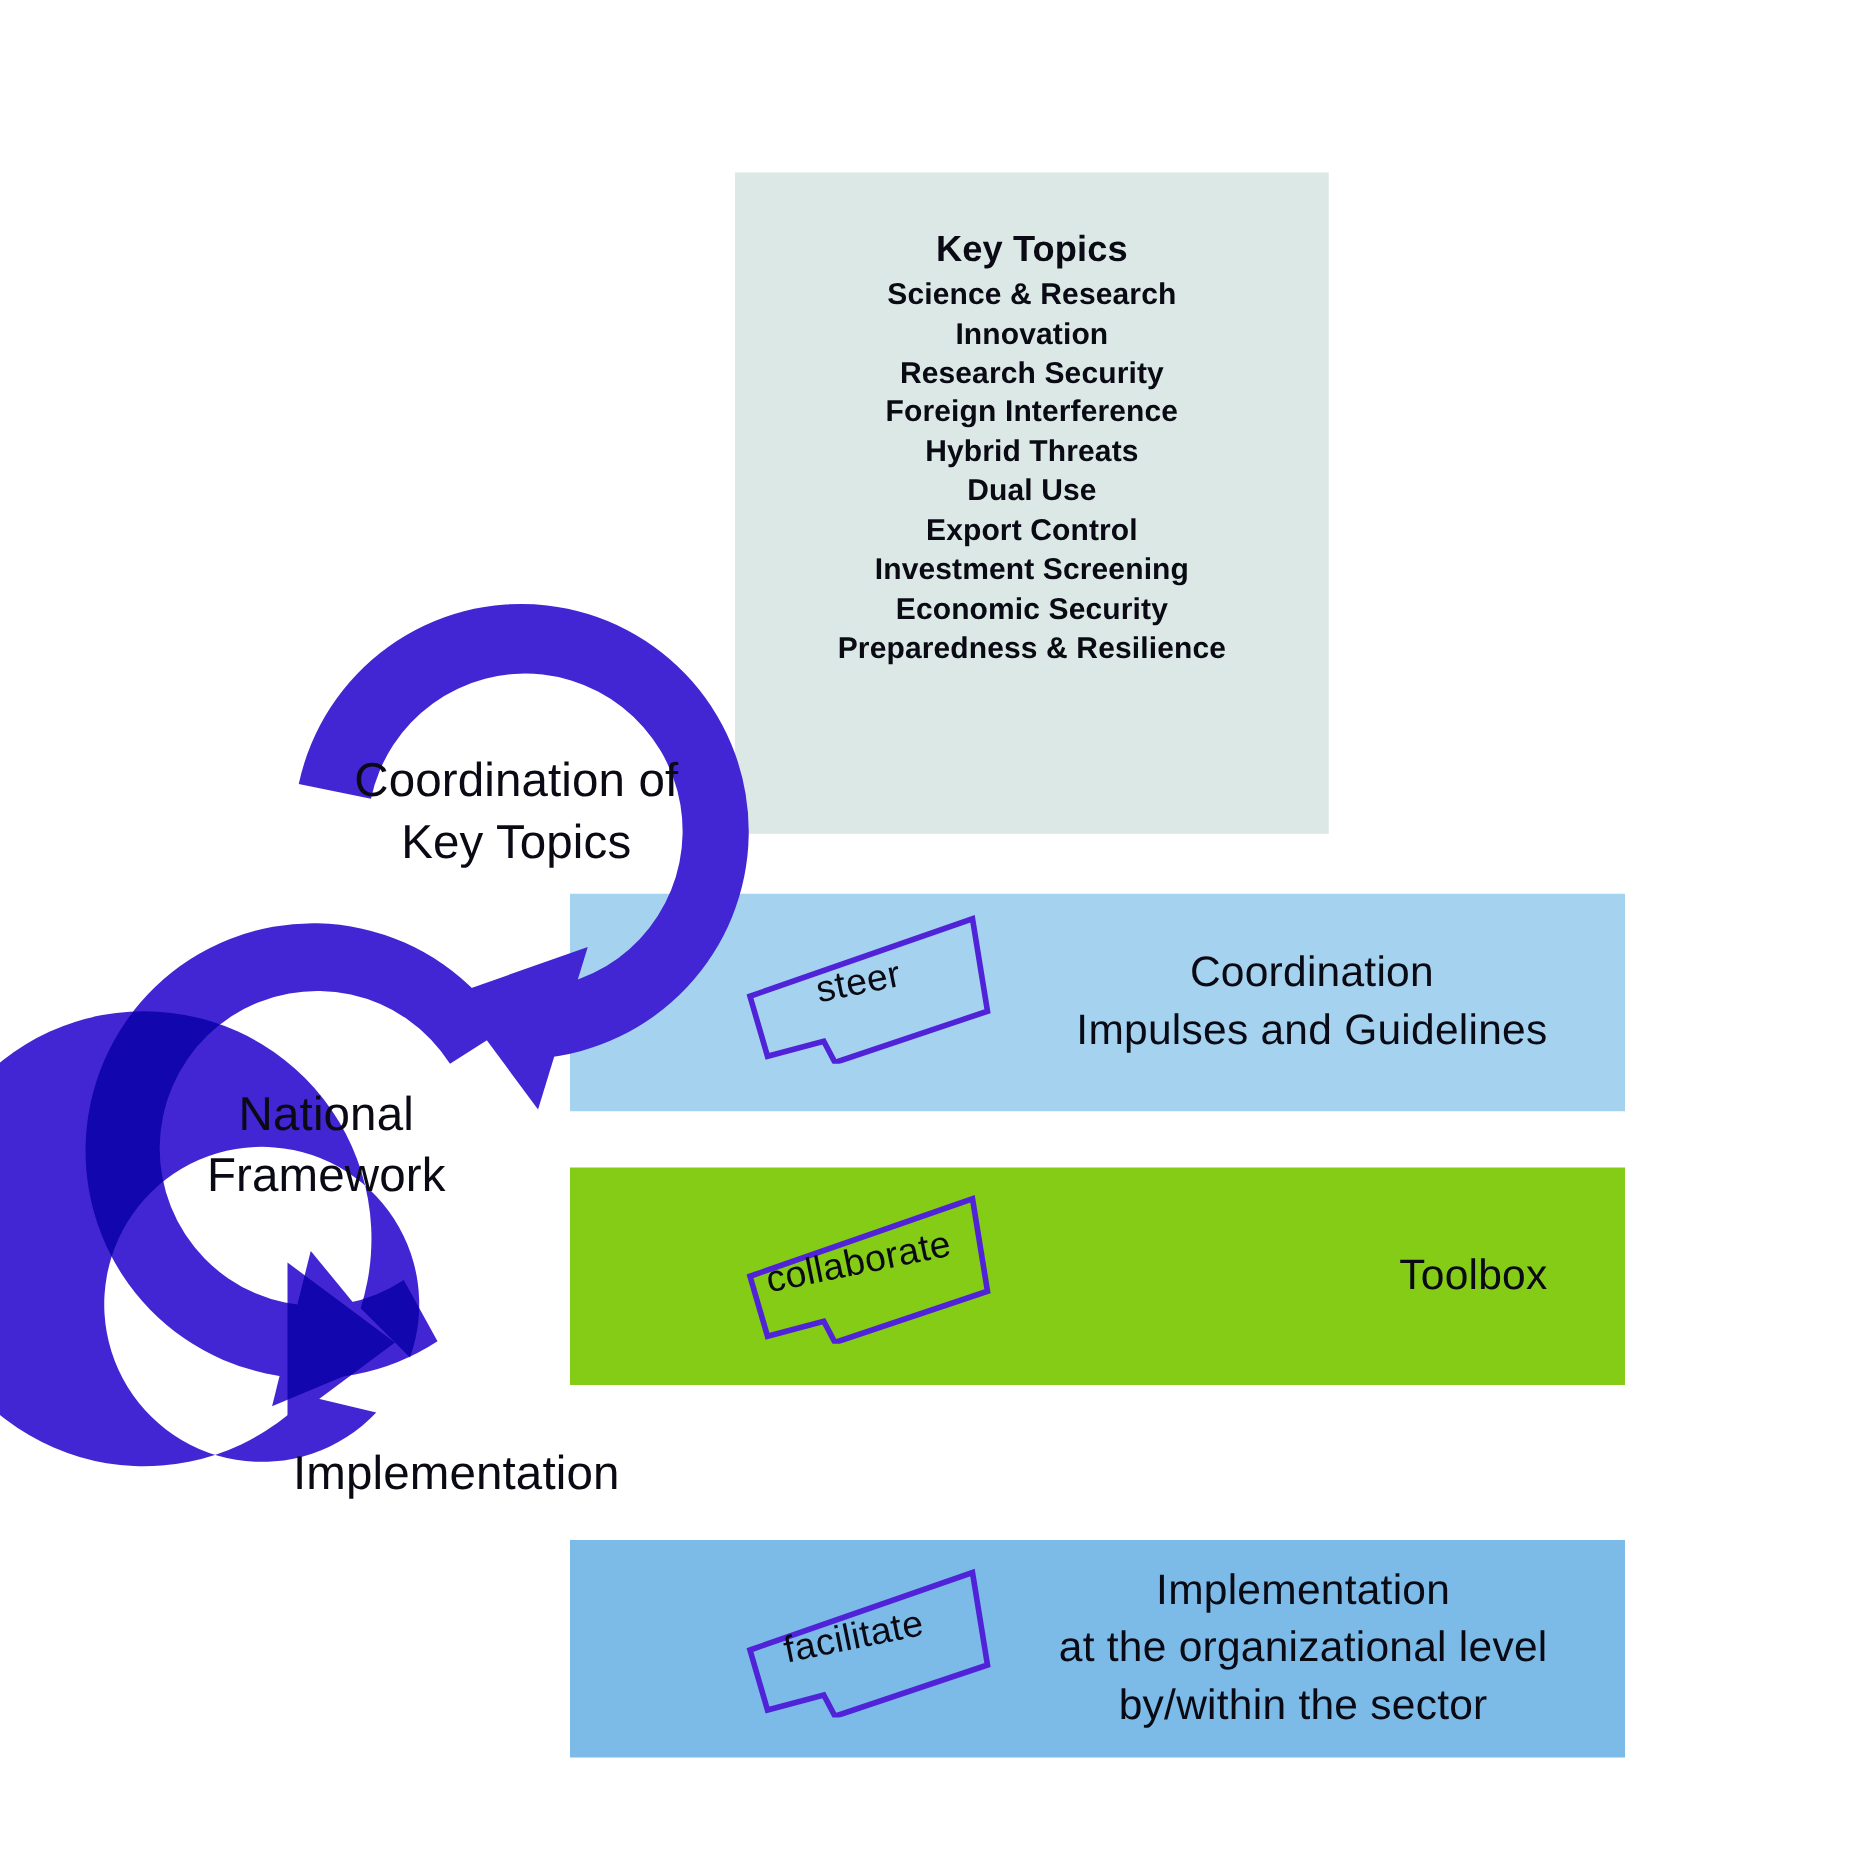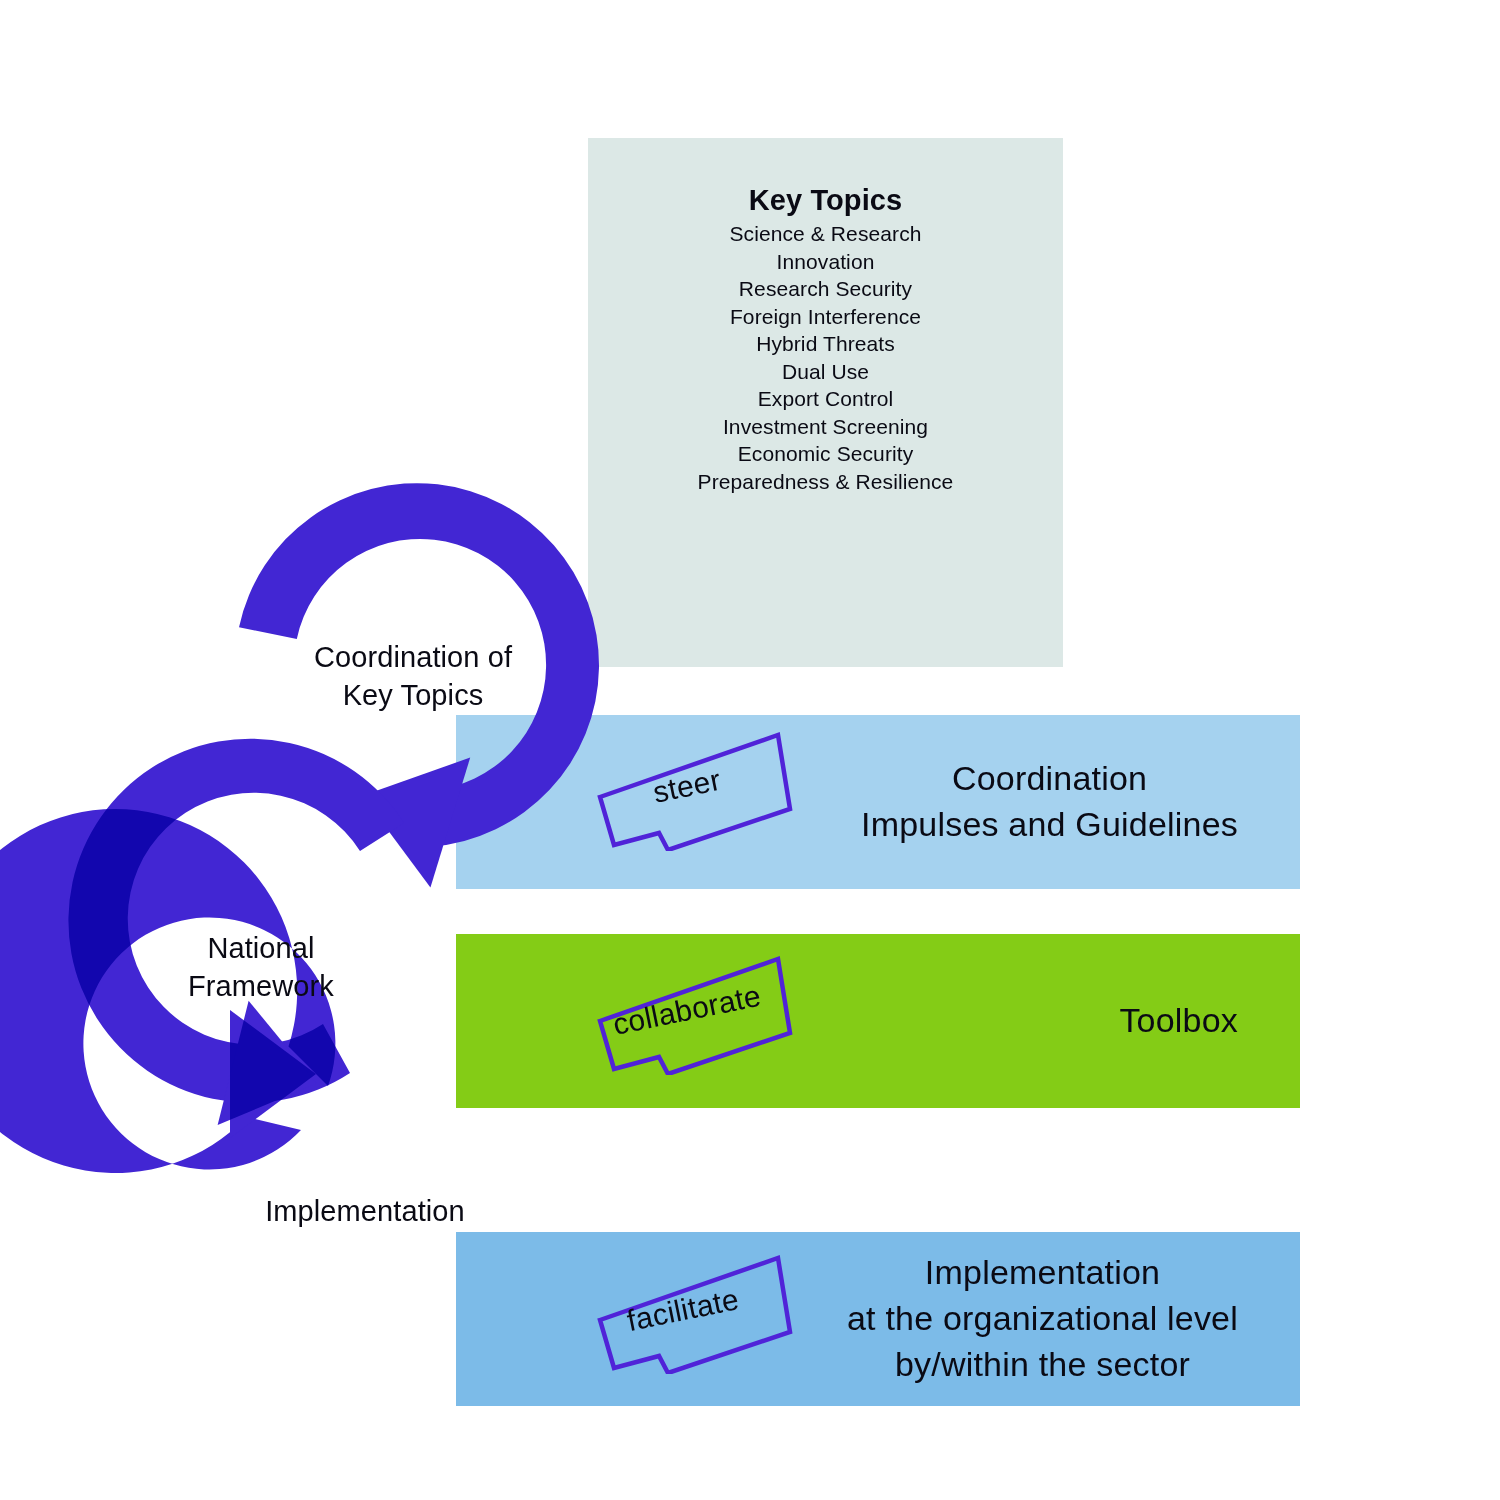--- a/index.html
+++ b/index.html
@@ -18,45 +18,45 @@
     background:#dce8e6;
     box-sizing:border-box;
     padding-top:44px;
     text-align:center;
   }
   #topics-title{
     font-size:29px;font-weight:700;letter-spacing:.1px;line-height:1.28;
     margin:0 0 1px 0;
   }
   .topic-item{
-    font-size:21px;font-weight:400;line-height:1.31;
+    font-size:24px;font-weight:700;line-height:1.31;
     letter-spacing:.1px;
     white-space:nowrap;
   }
 
   
   .bar{position:absolute;left:456px;width:844px;box-sizing:border-box;}
   #bar-coordination{top:715px;height:174px;background:#a5d2ef;}
   #bar-toolbox{top:934px;height:174px;background:#84cc16;}
   #bar-implementation{top:1232px;height:174px;background:#7cbbe8;}
 
   .bar-text{
     position:absolute;right:62px;top:50%;transform:translateY(-50%);
     text-align:center;
     font-size:34px;line-height:1.35;font-weight:400;color:#0a0a14;
     letter-spacing:.2px;white-space:nowrap;
   }
 
   
   .ring-label{
-    position:absolute;text-align:center;font-size:29px;line-height:1.30;
-    font-weight:400;color:#0a0a14;letter-spacing:.1px;white-space:nowrap;margin-top:38px;
+    position:absolute;text-align:center;font-size:38px;line-height:1.30;
+    font-weight:400;color:#0a0a14;letter-spacing:.1px;white-space:nowrap;
   }
   #label-coordination{left:248px;top:601px;width:330px;}
-  #label-framework{left:96px;top:892px;width:330px;}
+  #label-framework{left:96px;top:868px;width:330px;}
   #label-implementation{left:145px;top:1155px;width:440px;}
 
   
   .callout{position:absolute;width:200px;height:120px;}
   .callout .ctext{
     position:absolute;left:0;top:0;width:200px;height:120px;
     display:flex;align-items:center;justify-content:center;
     font-size:30px;font-weight:400;color:#0a0a14;letter-spacing:.3px;
   }
   #callout-steer{left:594px;top:731px;}

